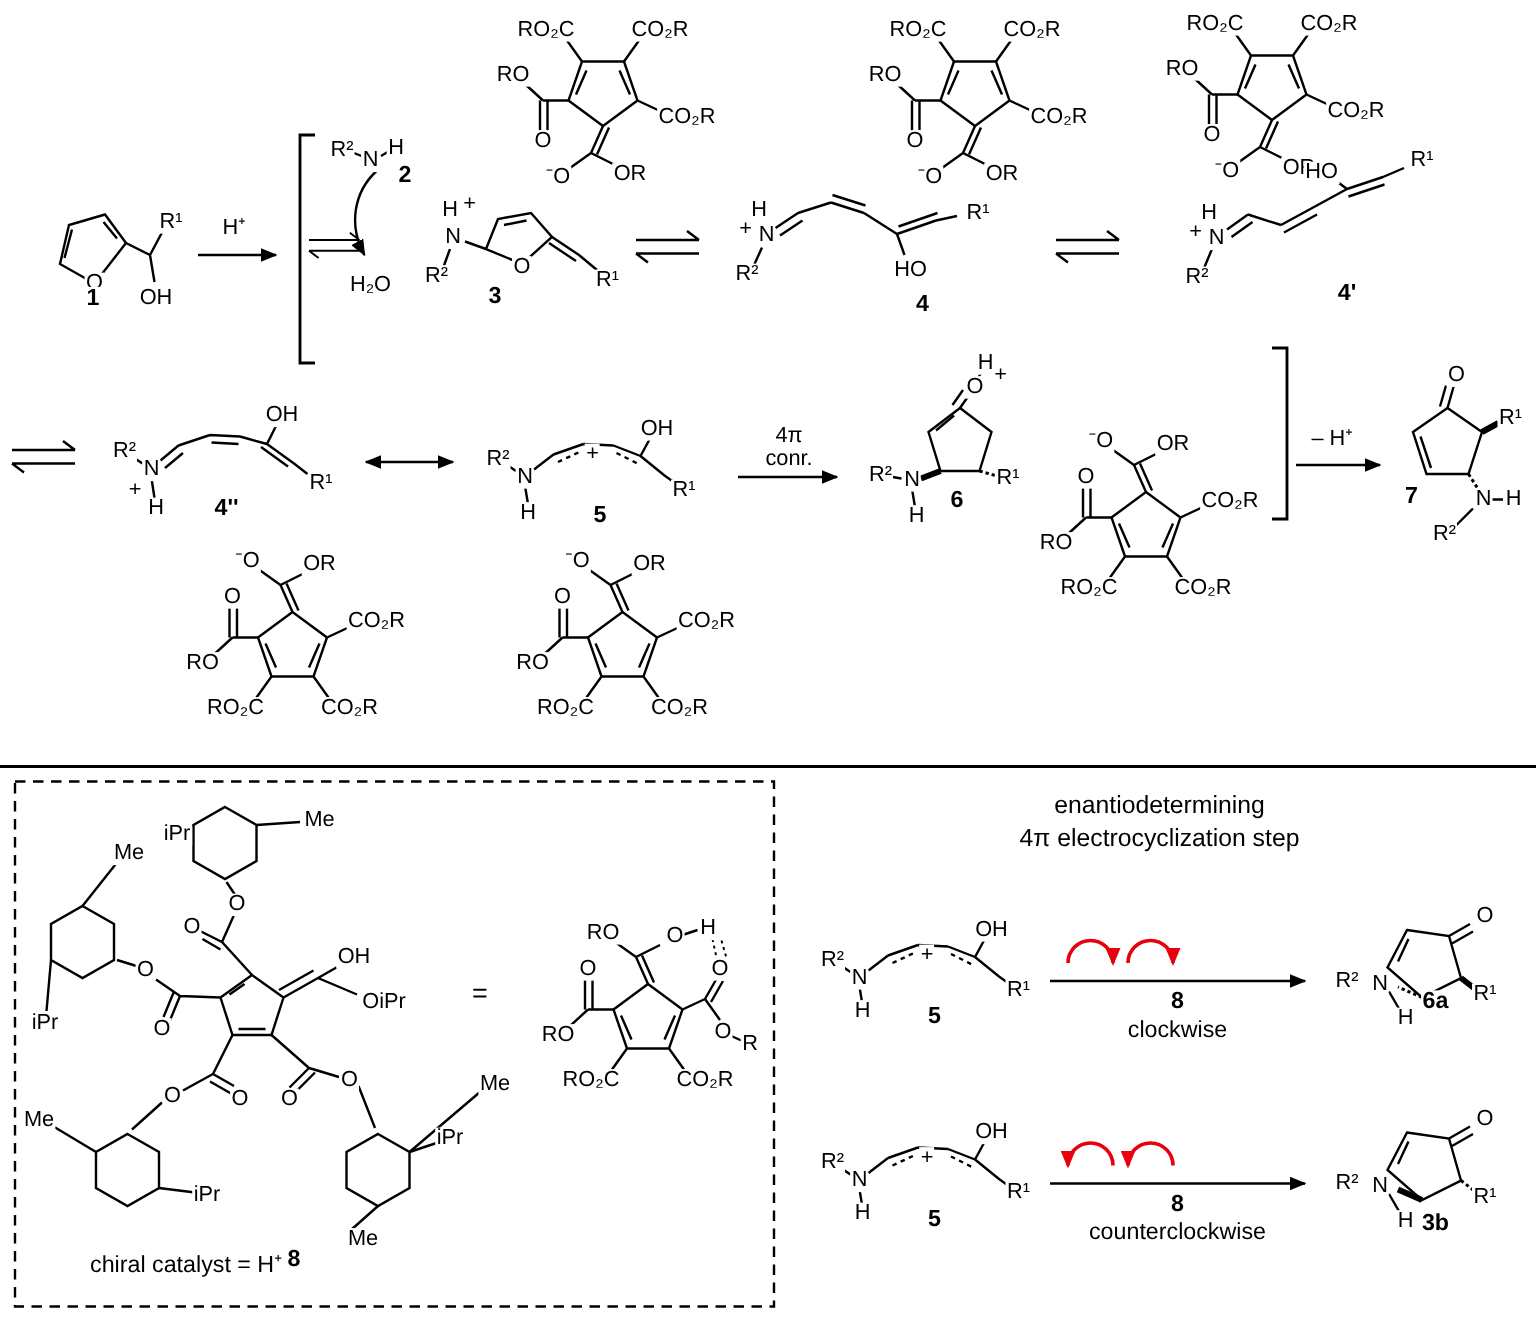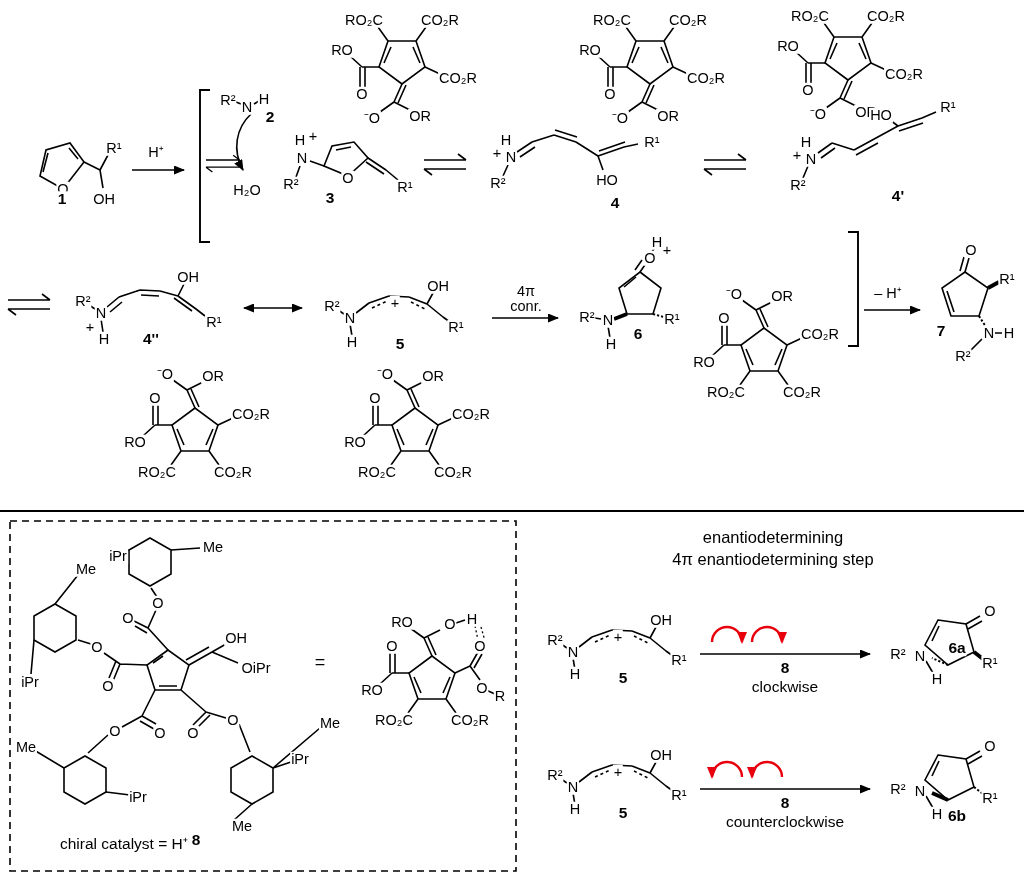--- a/index.html
+++ b/index.html
@@ -158,21 +158,21 @@
     </g>
   </svg>
 
   <div>
 
     <span class="lbl" style="left:156px;top:152px">H⁺</span>
     <span class="lbl" style="left:526px;top:291px">4π</span>
     <span class="lbl" style="left:526px;top:306px">conr.</span>
     <span class="lbl" style="left:888px;top:293px">– H⁺</span>
     <span class="lbl head" style="left:773px;top:537px">enantiodetermining</span>
-    <span class="lbl head" style="left:773px;top:559px">4π enantiodetermining step</span>
+    <span class="lbl head" style="left:773px;top:559px">4π electrocyclization step</span>
     <span class="lbl num" style="left:196px;top:840px">8</span>
     <span class="lbl cap" style="left:124px;top:844px">chiral catalyst = H⁺</span>
     <span class="lbl num" style="left:785px;top:668px">8</span>
     <span class="lbl cap" style="left:785px;top:687px">clockwise</span>
     <span class="lbl num" style="left:785px;top:803px">8</span>
     <span class="lbl cap" style="left:785px;top:822px">counterclockwise</span>
 
   <span class="lbl" style="left: 364px; top: 20px;">RO₂C</span>
       <span class="lbl" style="left: 440px; top: 20px;">CO₂R</span>
       <span class="lbl" style="left: 342px; top: 50px;">RO</span>
@@ -308,28 +308,28 @@
       <span class="lbl" style="left: 575px; top: 674px;">H</span>
       <span class="lbl" style="left: 618px; top: 637px;">+</span>
       <span class="lbl" style="left: 661px; top: 620px;">OH</span>
       <span class="lbl" style="left: 679px; top: 660px;">R¹</span>
       <span class="lbl num" style="left: 623px; top: 678px;">5</span>
       <span class="lbl" style="left: 990px; top: 611px;">O</span>
       <span class="lbl" style="left: 898px; top: 654px;">R²</span>
       <span class="lbl" style="left: 920px; top: 656px;">N</span>
       <span class="lbl" style="left: 937px; top: 679px;">H</span>
       <span class="lbl" style="left: 990px; top: 663px;">R¹</span>
-      <span class="lbl num" style="left: 957px; top: 648px;">6a</span>
+      <span class="lbl num" style="left: 957px; top: 668px;">6a</span>
       <span class="lbl" style="left: 555px; top: 775px;">R²</span>
       <span class="lbl" style="left: 573px; top: 787px;">N</span>
       <span class="lbl" style="left: 575px; top: 809px;">H</span>
       <span class="lbl" style="left: 618px; top: 772px;">+</span>
       <span class="lbl" style="left: 661px; top: 755px;">OH</span>
       <span class="lbl" style="left: 679px; top: 795px;">R¹</span>
       <span class="lbl num" style="left: 623px; top: 813px;">5</span>
       <span class="lbl" style="left: 990px; top: 746px;">O</span>
       <span class="lbl" style="left: 898px; top: 789px;">R²</span>
       <span class="lbl" style="left: 920px; top: 791px;">N</span>
       <span class="lbl" style="left: 937px; top: 814px;">H</span>
       <span class="lbl" style="left: 990px; top: 798px;">R¹</span>
-      <span class="lbl num" style="left: 957px; top: 816px;">6b</span>
+      <span class="lbl num" style="left: 957px; top: 816px;">3b</span>
     </div>
 </div>
 
 </body></html>

